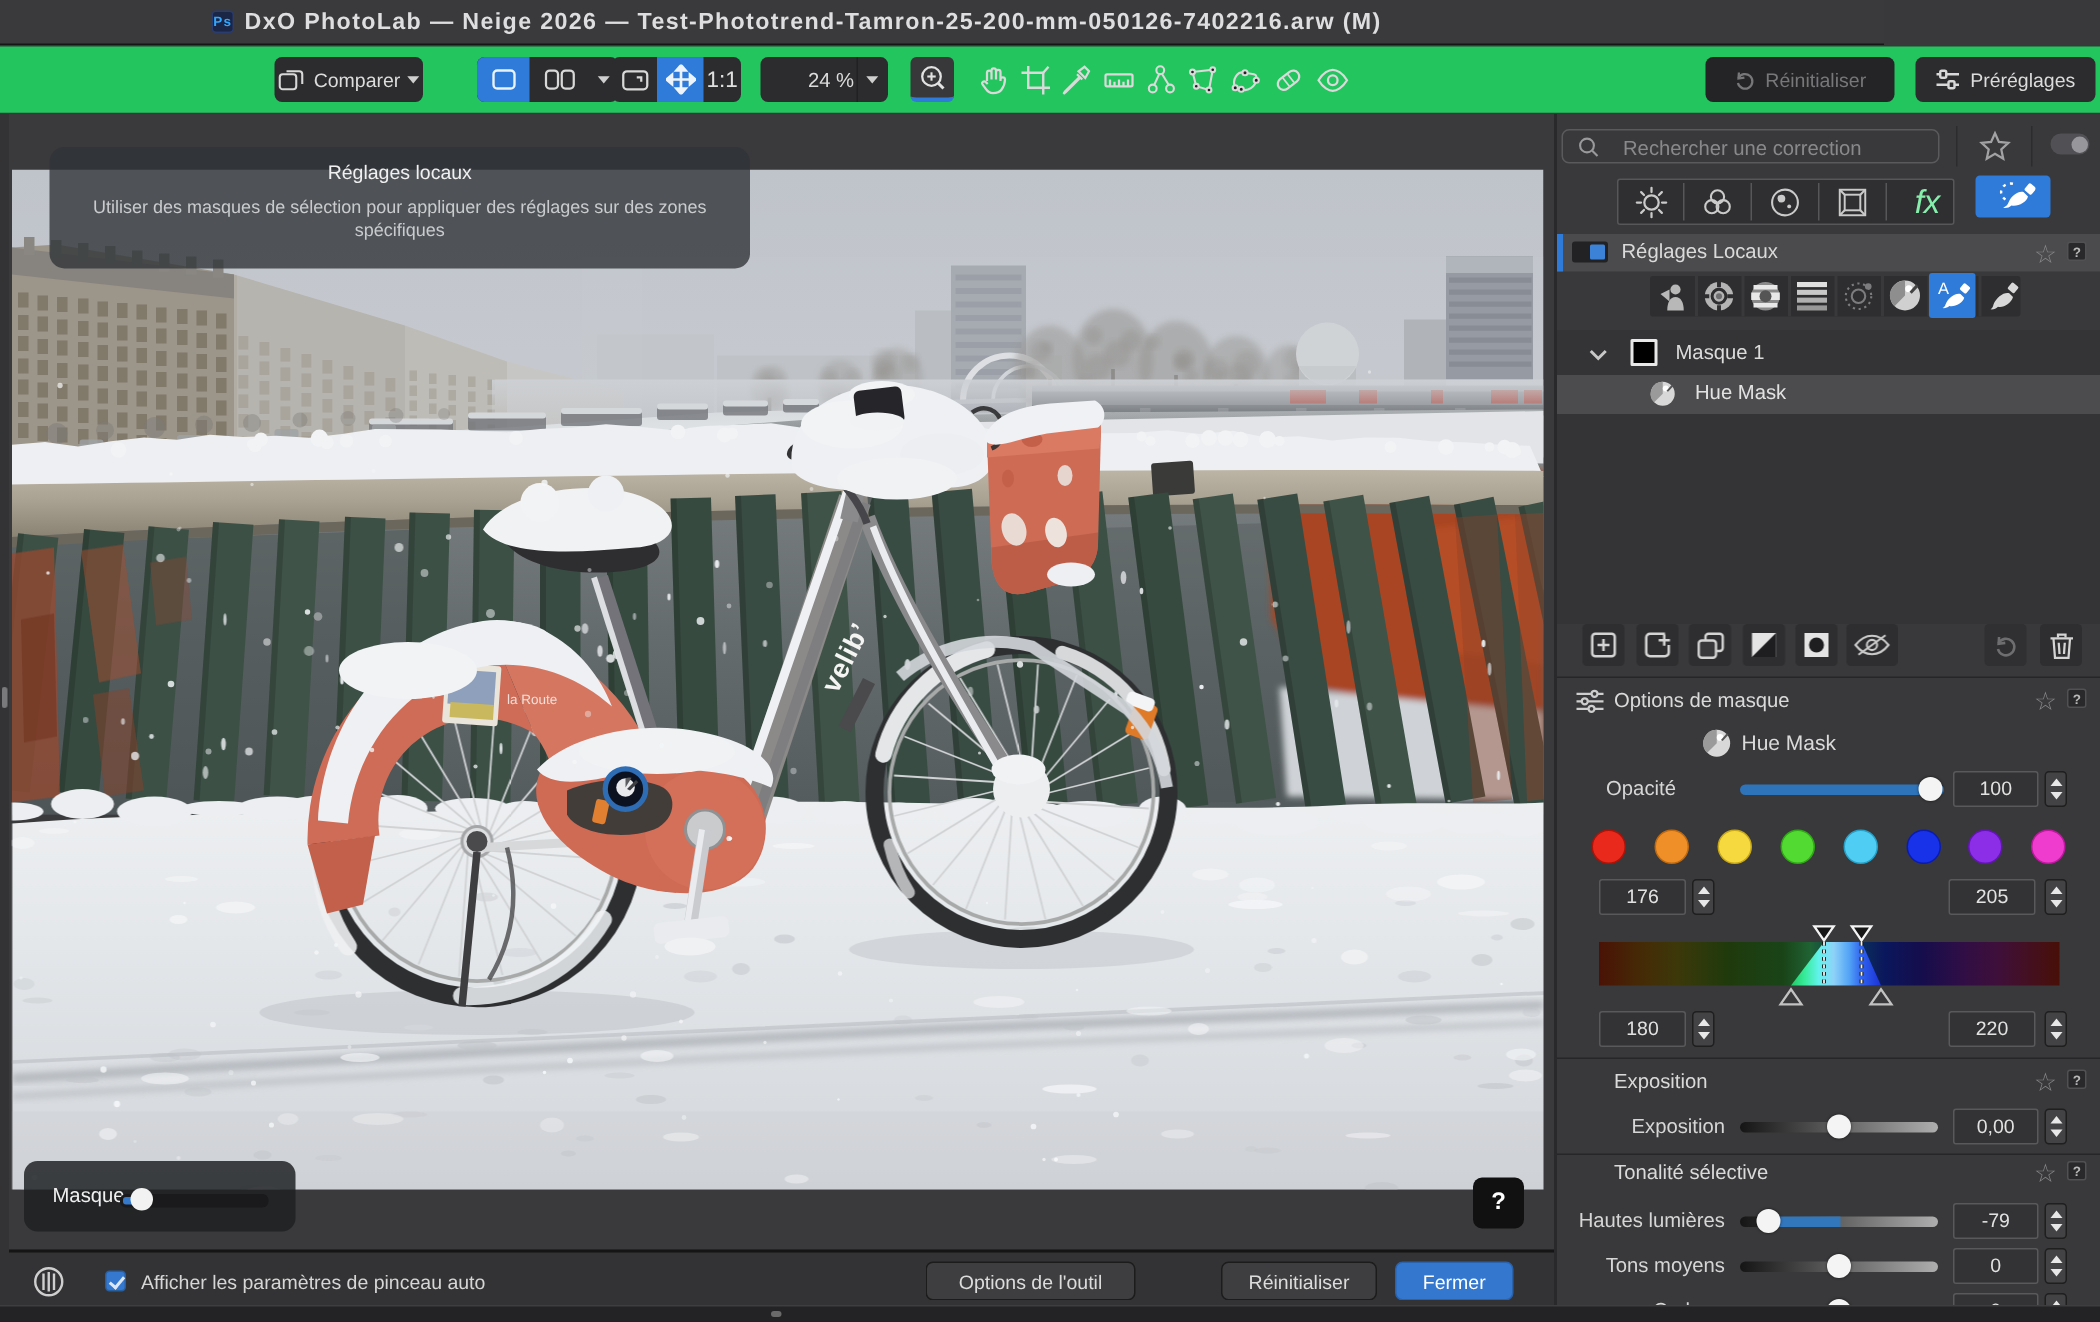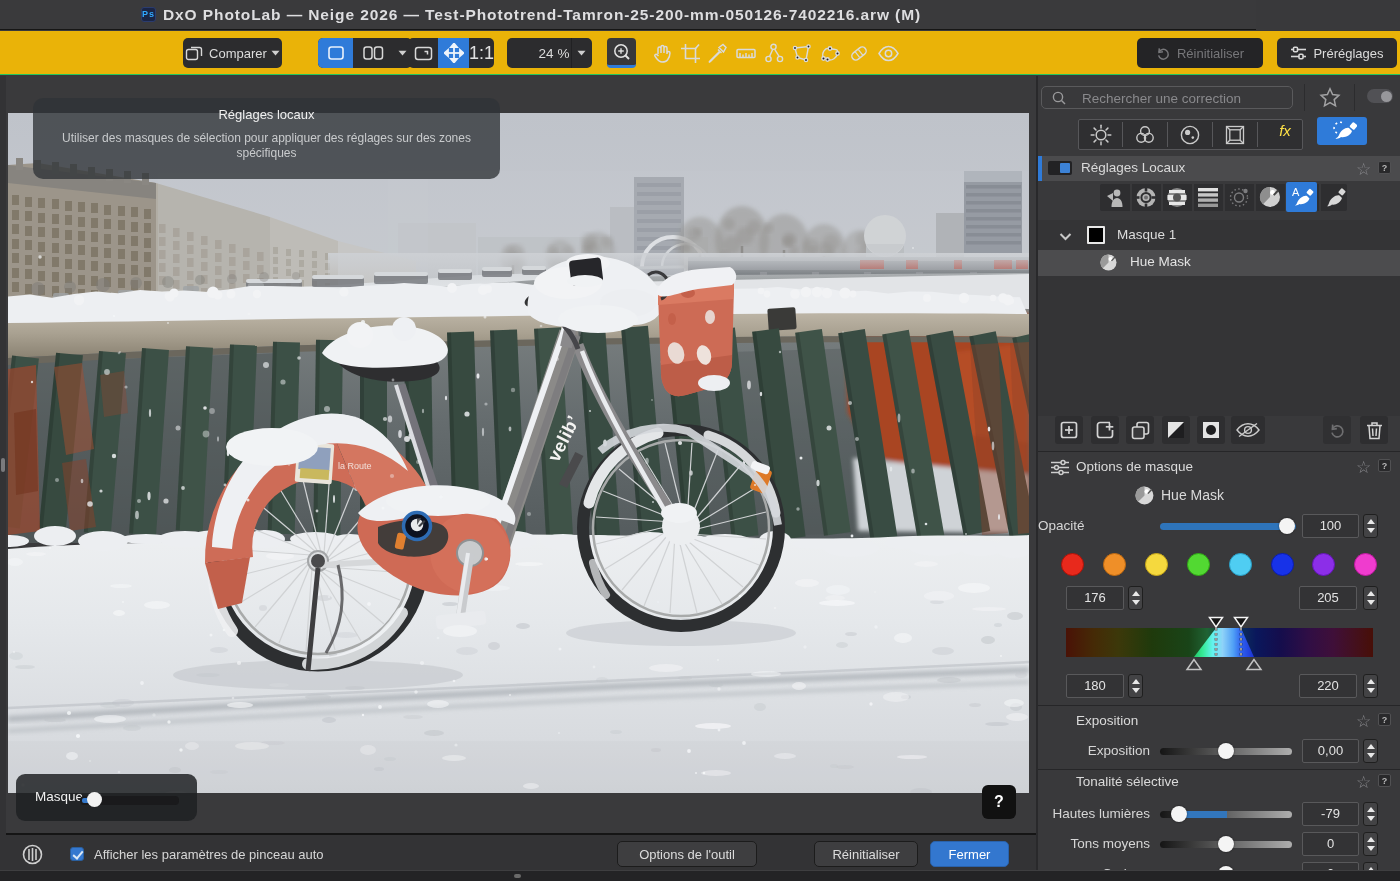--- a/index.html
+++ b/index.html
@@ -5,21 +5,21 @@
 html,body { width:1400px; height:881px; overflow:hidden; background:#39393b; }
 body, button, input { font-family:"Liberation Sans", sans-serif; }
 #app { position:absolute; inset:0; width:1400px; height:881px; }
 
 
 #titlebar { position:absolute; left:0; top:0; width:1256px; height:30px; background:#3a3a3c; border-bottom:1px solid #161616; }
 #titletext { position:absolute; left:141px; top:5px; height:19px; display:flex; align-items:center; color:#dedee0; font-size:15.5px; font-weight:bold; letter-spacing:0.9px; }
 #psicon { display:inline-block; width:15px; height:15px; background:#1b2545; border:1px solid #2b3c6e; border-radius:3px; color:#31a8ff; font-size:9px; font-weight:bold; text-align:center; line-height:13px; margin-right:7px; }
 
 
-#toolbar { position:absolute; left:0; top:31px; width:1400px; height:44px; background:#eab308; border-bottom:1px solid #22c55e; }
+#toolbar { position:absolute; left:0; top:31px; width:1400px; height:44px; background:#22c55e; border-bottom:1px solid #22c55e; }
 .tbtn { position:absolute; top:7px; height:30px; background:#2c2c2e; border-radius:5px; color:#dcdcdc; font-size:13px; display:flex; align-items:center; justify-content:center; }
 .tgroup { position:absolute; top:7px; height:30px; background:#2c2c2e; border-radius:5px; display:flex; align-items:center; }
 .tseg { height:30px; display:flex; align-items:center; justify-content:center; }
 .blueseg { background:#2f7bd9; }
 svg.ic { display:block; }
 
 
 #main { position:absolute; left:0; top:76px; width:1400px; height:805px; }
 #canvasarea { position:absolute; left:0; top:0; width:1036px; height:805px; background:#3a3a3c; border-left:6px solid #333335; }
 #photo { position:absolute; left:2px; top:37px; width:1021px; height:680px; }
@@ -112,21 +112,21 @@
             <g stroke="#eef4fb" stroke-width="1.8" fill="#eef4fb">
               <line x1="10" y1="3" x2="10" y2="17"></line>
               <line x1="3" y1="10" x2="17" y2="10"></line>
               <path d="M10 0.5 L13 4 H7 Z"></path>
               <path d="M10 19.5 L13 16 H7 Z"></path>
               <path d="M0.5 10 L4 7 V13 Z"></path>
               <path d="M19.5 10 L16 7 V13 Z"></path>
             </g>
           </svg>
         </div>
-      <div class="tseg" style="width:25px; color:#e0e0e0; font-size:18px;">1:1</div>
+      <div class="tseg" style="width:25px; color:#e0e0e0; font-size:15px;">1:1</div>
     </div>
 
     <div class="tbtn" style="left:507px; width:85px; justify-content:center;">
       <span style="margin-left:9px; font-size:13.5px;">24 %</span>
       <span style="position:absolute; right:20px; top:0; width:1px; height:30px; background:#212123;"></span>
       <svg class="ic" width="9" height="6" viewBox="0 0 9 6" style="position:absolute; right:6px; top:12px;">
           <path d="M0.5 0.8 L8.5 0.8 L4.5 5.6 Z" fill="#cfcfcf"></path>
         </svg>
     </div>
 
@@ -1196,21 +1196,21 @@
         <svg class="ic" width="24" height="24" viewBox="0 0 24 24" style="position:absolute; left:185px; top:4px;">
             <g stroke="#cacaca" stroke-width="1.3" fill="none">
               <rect x="3.5" y="3.5" width="17" height="17"></rect>
               <rect x="6.8" y="6.8" width="10.4" height="10.4"></rect>
               <line x1="3.5" y1="3.5" x2="6.8" y2="6.8"></line>
               <line x1="20.5" y1="3.5" x2="17.2" y2="6.8"></line>
               <line x1="3.5" y1="20.5" x2="6.8" y2="17.2"></line>
               <line x1="20.5" y1="20.5" x2="17.2" y2="17.2"></line>
             </g>
           </svg>
-        <span style="position:absolute; left:229px; top:3px; width:36px; text-align:center; font-size:15px; font-style:italic; color:#fde047;">fx</span>
+        <span style="position:absolute; left:229px; top:3px; width:36px; text-align:center; font-size:22px; font-style:italic; color:#86efac;">fx</span>
         <div style="position:absolute; left:279px; top:-2px; width:50px; height:28px; background:#2f7bd9; border-radius:3px;">
           <svg class="ic" width="30" height="22" viewBox="0 0 30 22" style="position:absolute; left:10px; top:3px;">
               <g fill="#fff">
                 <path d="M12 15 C14 10 19 7 22 8 L25 11 C24 15 18 18 14 17 C12.5 18.5 10 19 8.5 18.5 C10.5 17.5 11.5 16.5 12 15 Z"></path>
                 <rect x="23.5" y="3" width="6" height="6" rx="1.2" transform="rotate(40 26.5 6)"></rect>
               </g>
               <g stroke="#fff" stroke-width="1.6" fill="none" stroke-dasharray="2 3">
                 <path d="M10 13 C4 9 8 1 15 2.5"></path>
               </g>
             </svg>
@@ -1404,21 +1404,21 @@
         <svg class="ic" width="19" height="19" viewBox="0 0 17 17" style="position:absolute; left:97px; top:0px;">
             <circle cx="8.5" cy="8.5" r="8" fill="#d8d8d8"></circle>
             <path d="M8.5 0.5 A8 8 0 0 0 2.8 14.2 L8.5 8.5 Z" fill="#9a9a9a"></path>
             <circle cx="10.5" cy="5" r="2" fill="#fff"></circle>
             <path d="M11 6.5 L14.5 2.5 L15.5 3.5 L12 7.2 Z" fill="#555"></path>
           </svg>
         <span style="position:absolute; left:123px; top:1px; font-size:14px; color:#dadada;">Hue Mask</span>
       </div>
 
       <div class="rrow" style="top:437px; height:26px;">
-        <span style="position:absolute; left:0; top:5px; width:112px; text-align:left; font-size:13.5px; color:#d6d6d6;">Opacité</span>
+        <span style="position:absolute; left:0; top:5px; width:112px; text-align:center; font-size:13.5px; color:#d6d6d6;">Opacité</span>
         <div style="position:absolute; left:122px; top:10px; width:136px; height:7px; border-radius:4px; background:#2e74ba;"></div>
         <span class="slider-knob" style="left:241px; top:5px;"></span>
         <div class="vbox" style="left:264px; top:1px; width:57px;">100</div>
         <div class="stepper" style="left:325px; top:1px;"></div>
       </div>
 
       <div class="rrow" style="top:477px; height:22px;" id="colordots">
         <span class="cdot" style="left:23px; background:#e8291c; border:1px solid #b01208;"></span>
         <span class="cdot" style="left:65px; background:#ef8f28; border:1px solid #c06a10;"></span>
         <span class="cdot" style="left:107px; background:#f5d93e; border:1px solid #c8a818;"></span>

